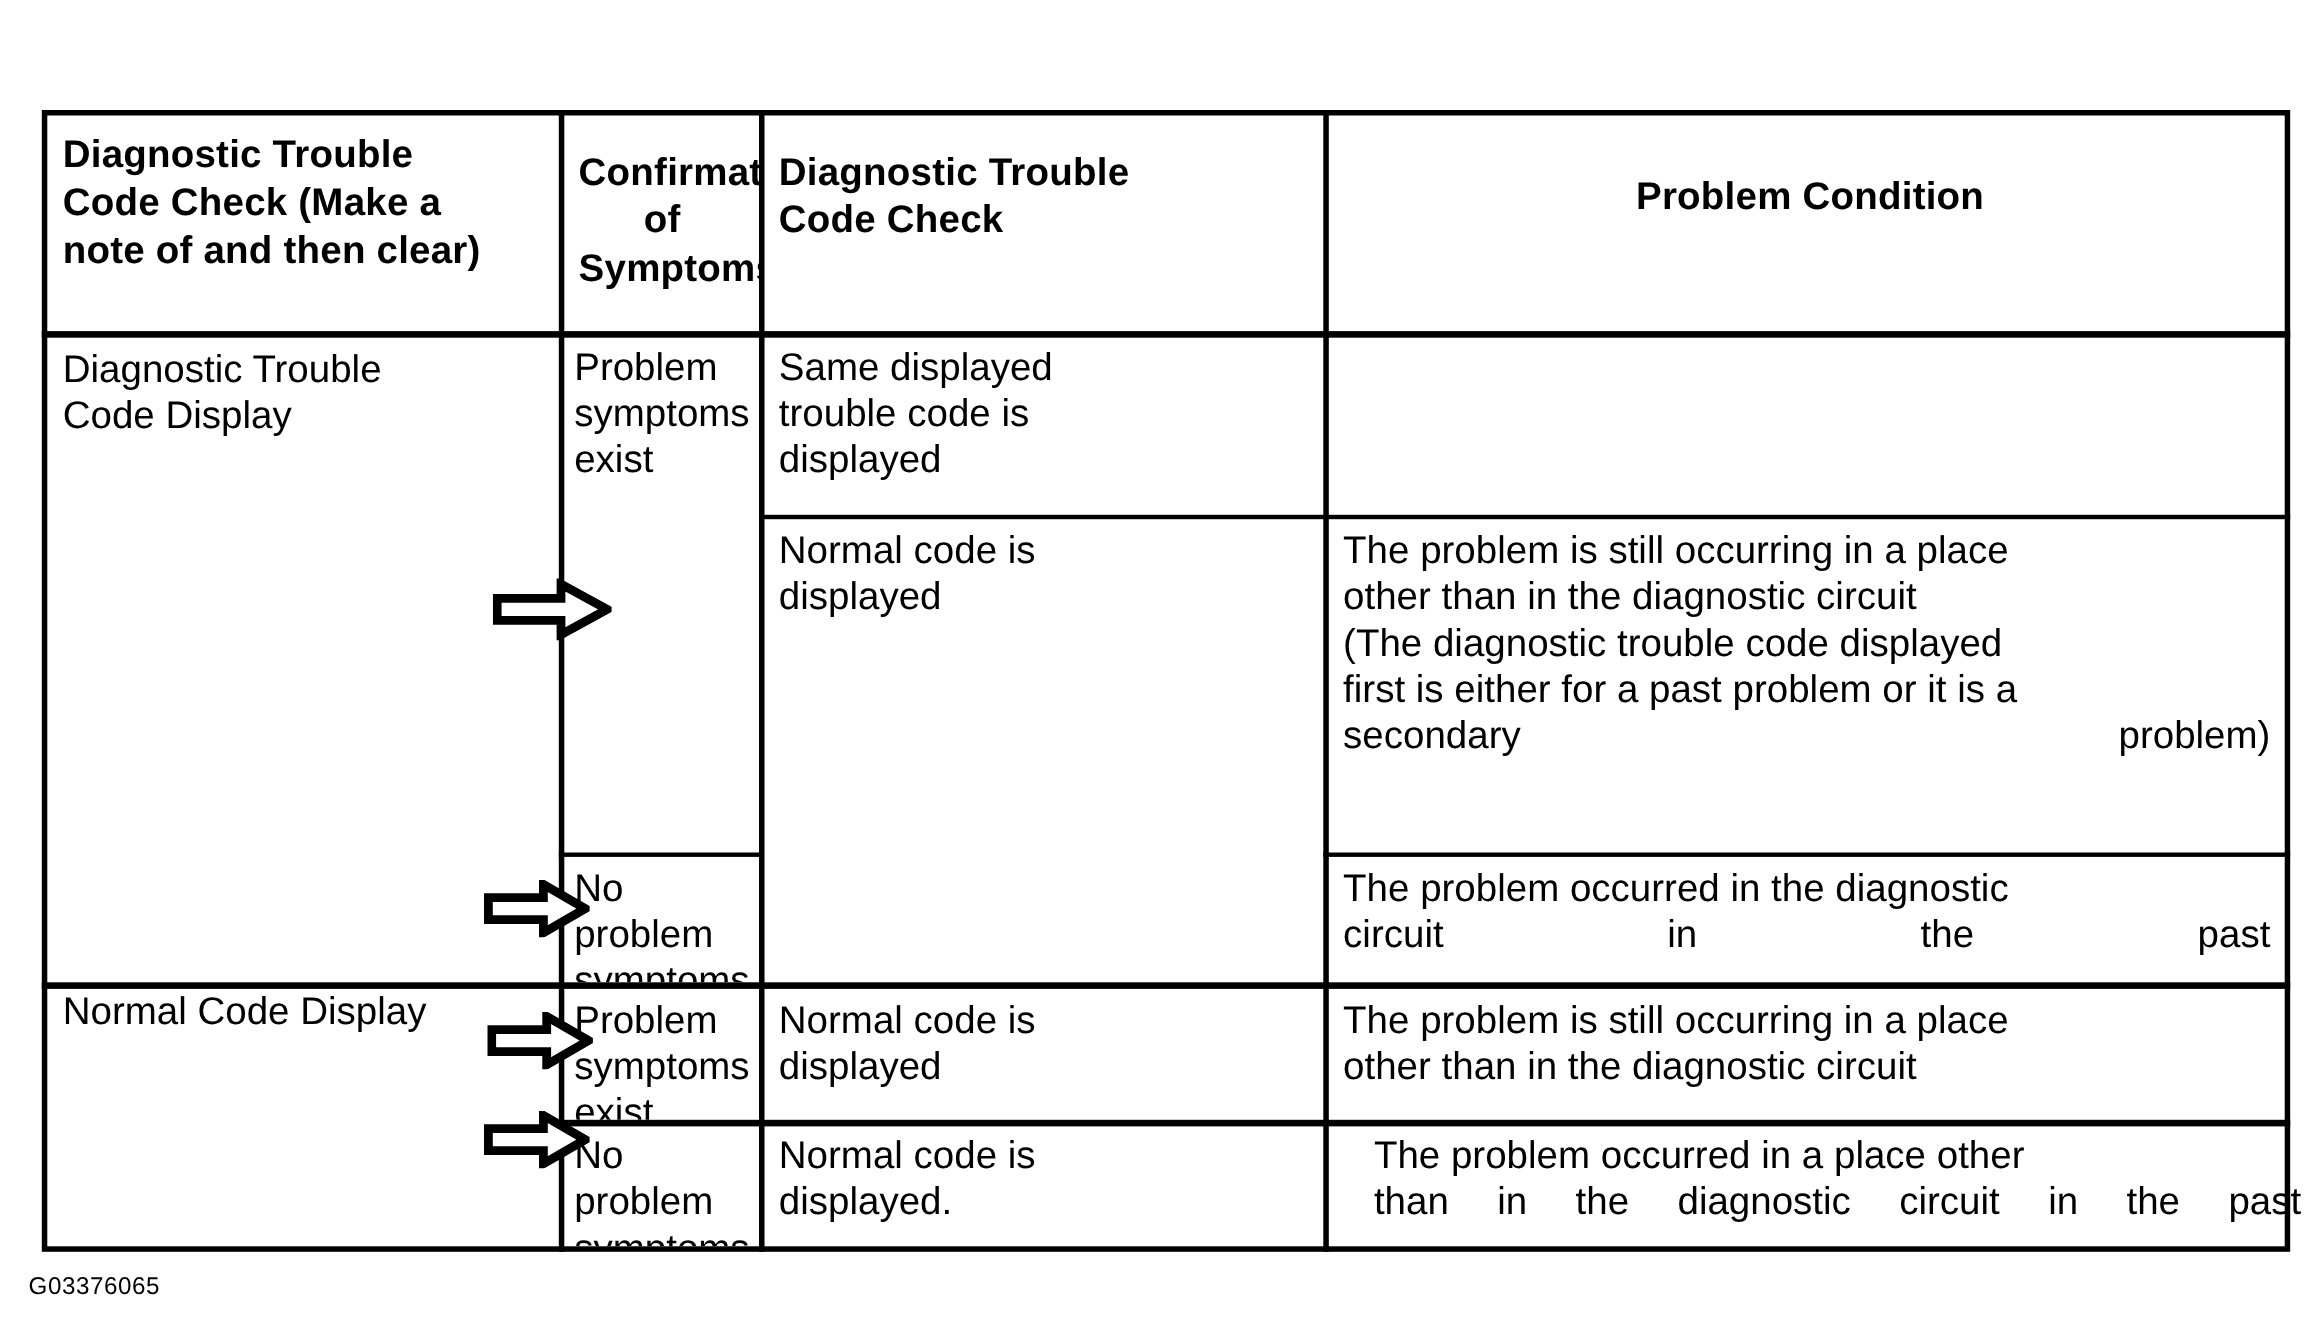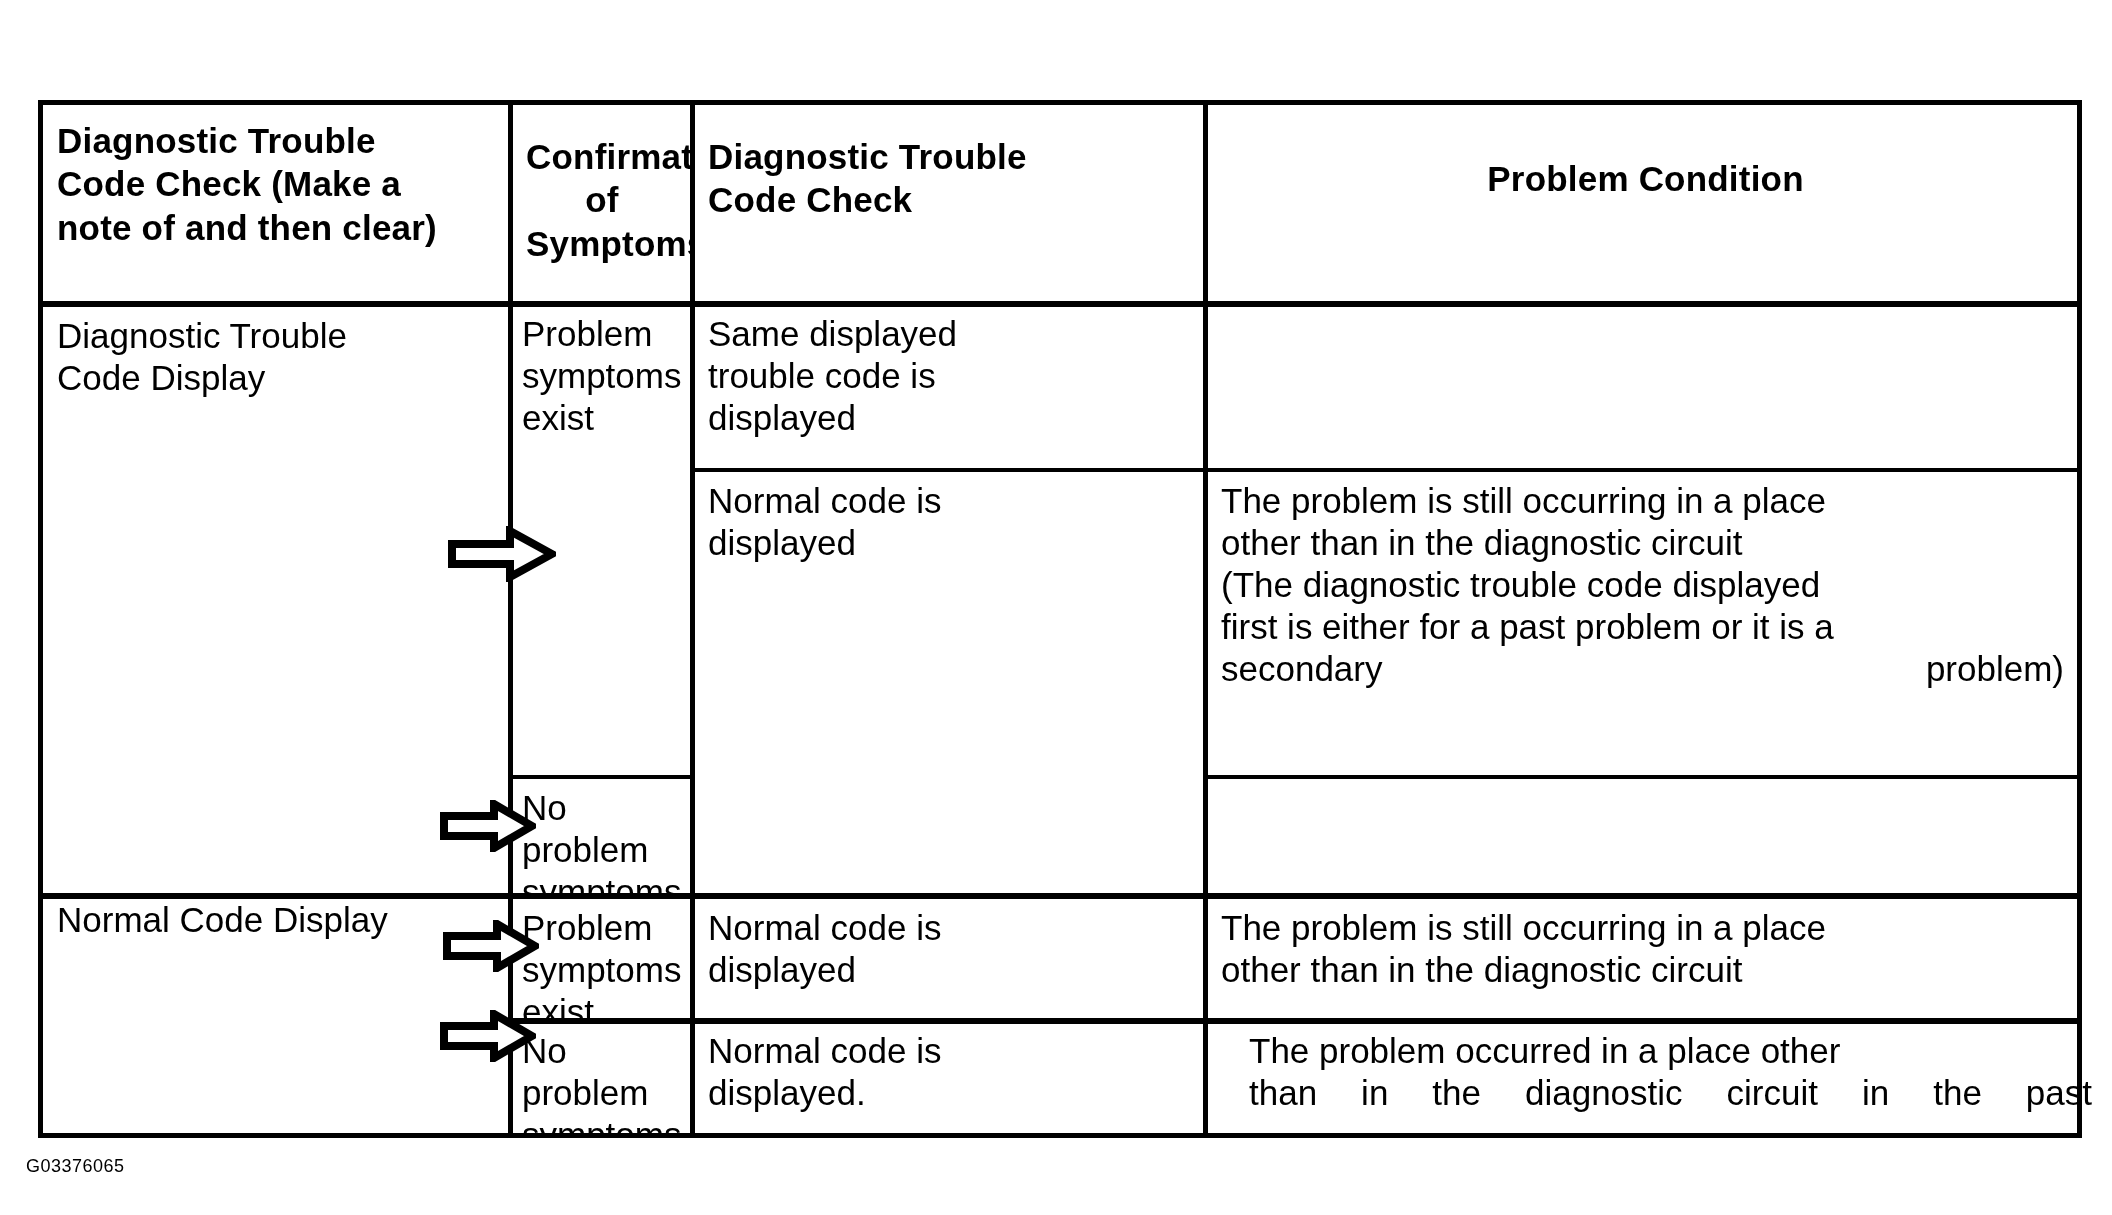--- a/index.html
+++ b/index.html
@@ -88,21 +88,21 @@
   .arrow {
     position: absolute;
   }
   .arrow svg { display: block; }
 
   
   .caption {
     position: absolute;
     left: 26px;
     top: 1108px;
-    font-size: 18px;
+    font-size: 22px;
     font-weight: normal;
     letter-spacing: 0.5px;
     font-family: "Liberation Sans", sans-serif;
   }
 </style>
 </head>
 <body>
 
 <div id="sheet">
 
@@ -195,20 +195,24 @@
 
 
     <div class="cell body just" style="left:1164px; top:367px; width:875px; height:303px; padding-top:8px; padding-right:18px;">
       <span class="txt">The problem is still occurring in a place
 other than in the diagnostic circuit
 (The diagnostic trouble code displayed
 first is either for a past problem or it is a
 secondary problem)</span>
     </div>
 
+    <div class="cell body just" style="left:1164px; top:674px; width:875px; height:114px; padding-top:8px; padding-right:18px;">
+      <span class="txt">The problem occurred in the diagnostic
+circuit in the past</span>
+    </div>
 
     <div class="cell body" style="left:1164px; top:794px; width:875px; height:119px; padding-top:8px; padding-right:18px;">
       <span class="txt">The problem is still occurring in a place
 other than in the diagnostic circuit</span>
     </div>
 
     <div class="cell body just" style="left:1192px; top:917px; width:875px; height:111px; padding-top:8px; padding-right:18px;">
       <span class="txt">The problem occurred in a place other
 than in the diagnostic circuit in the past</span>
     </div>

